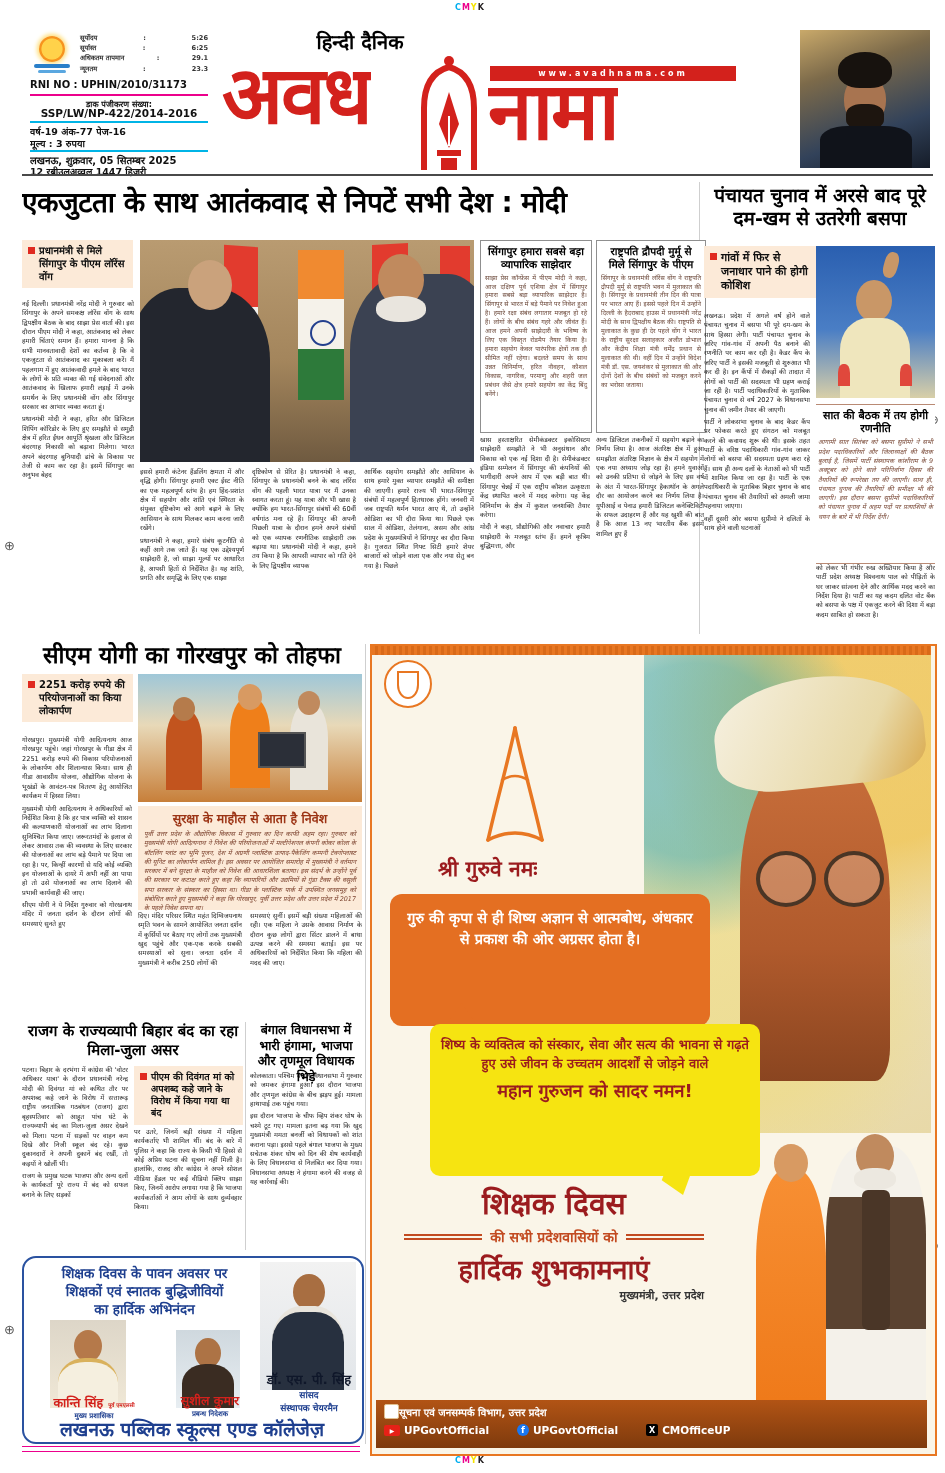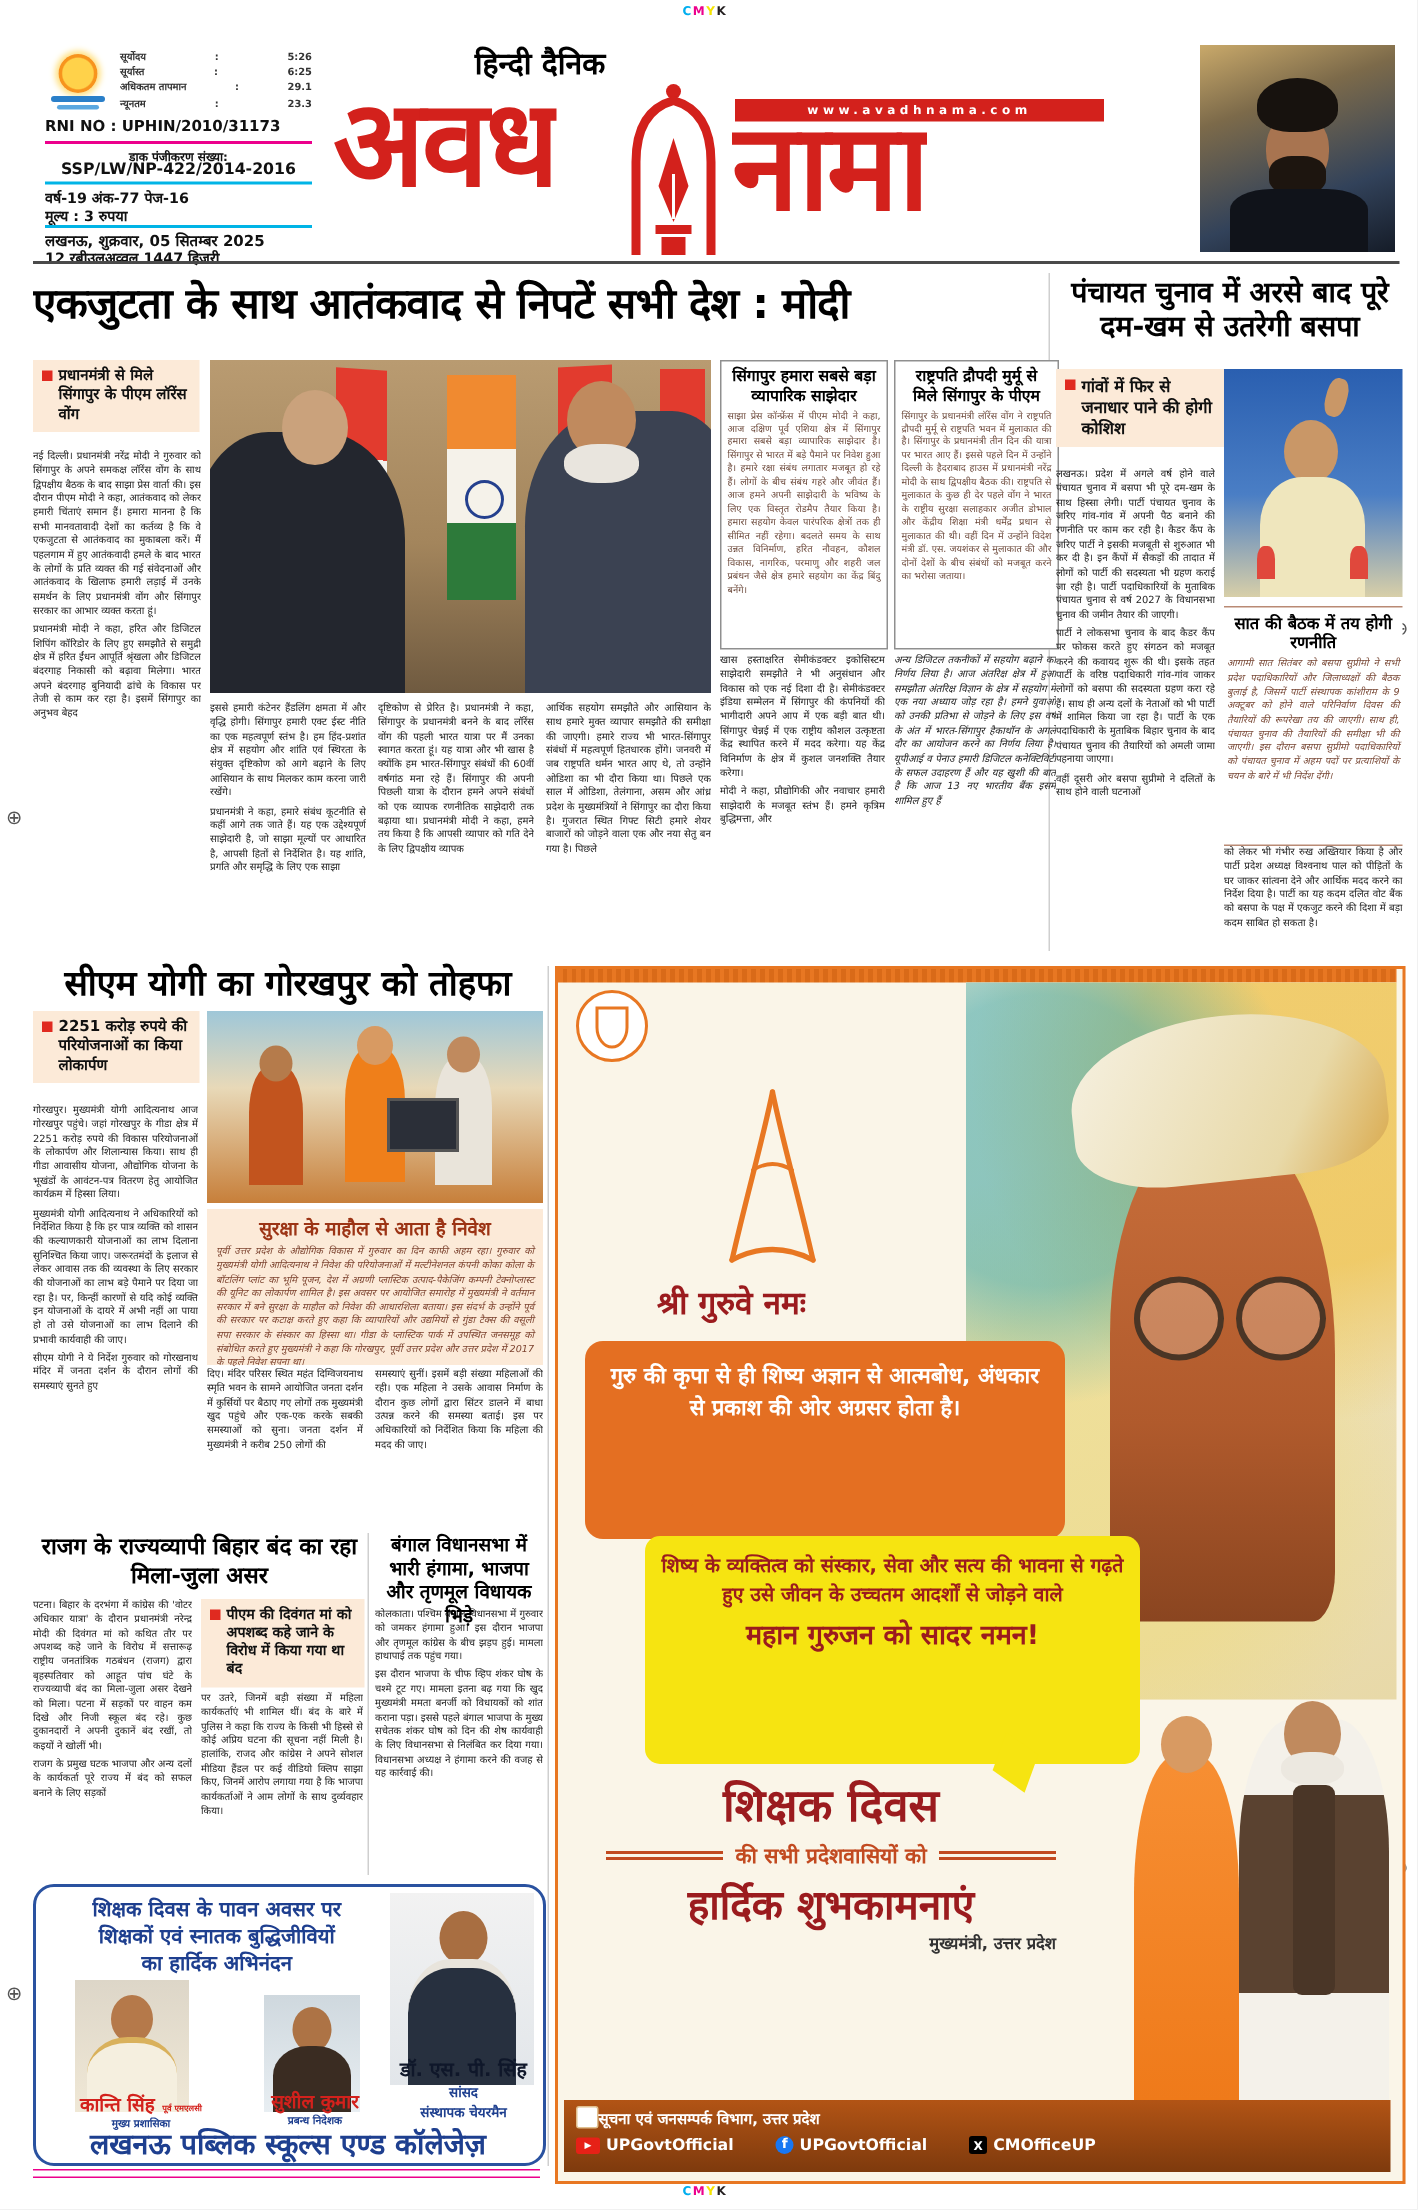--- a/index.html
+++ b/index.html
@@ -183,21 +183,21 @@
     <div class="b">साझा प्रेस कॉन्फ्रेंस में पीएम मोदी ने कहा, आज दक्षिण पूर्व एशिया क्षेत्र में सिंगापुर हमारा सबसे बड़ा व्यापारिक साझेदार है। सिंगापुर से भारत में बड़े पैमाने पर निवेश हुआ है। हमारे रक्षा संबंध लगातार मजबूत हो रहे हैं। लोगों के बीच संबंध गहरे और जीवंत हैं। आज हमने अपनी साझेदारी के भविष्य के लिए एक विस्तृत रोडमैप तैयार किया है। हमारा सहयोग केवल पारंपरिक क्षेत्रों तक ही सीमित नहीं रहेगा। बदलते समय के साथ उन्नत विनिर्माण, हरित नौवहन, कौशल विकास, नागरिक, परमाणु और शहरी जल प्रबंधन जैसे क्षेत्र हमारे सहयोग का केंद्र बिंदु बनेंगे।</div>
   </div>
   <div class="abs bt" style="left:480px;top:436px;width:110px;height:198px;">
     <p>खास हस्ताक्षरित सेमीकंडक्टर इकोसिस्टम साझेदारी समझौते ने भी अनुसंधान और विकास को एक नई दिशा दी है। सेमीकंडक्टर इंडिया सम्मेलन में सिंगापुर की कंपनियों की भागीदारी अपने आप में एक बड़ी बात थी। सिंगापुर चेन्नई में एक राष्ट्रीय कौशल उत्कृष्टता केंद्र स्थापित करने में मदद करेगा। यह केंद्र विनिर्माण के क्षेत्र में कुशल जनशक्ति तैयार करेगा।</p>
       <p>मोदी ने कहा, प्रौद्योगिकी और नवाचार हमारी साझेदारी के मजबूत स्तंभ हैं। हमने कृत्रिम बुद्धिमत्ता, और</p>
   </div>
   <div class="abs boxhead" style="left:596px;top:240px;width:100px;height:182px;">
     <div class="t">राष्ट्रपति द्रौपदी मुर्मू से मिले सिंगापुर के पीएम</div>
     <div class="b">सिंगापुर के प्रधानमंत्री लॉरेंस वोंग ने राष्ट्रपति द्रौपदी मुर्मू से राष्ट्रपति भवन में मुलाकात की है। सिंगापुर के प्रधानमंत्री तीन दिन की यात्रा पर भारत आए हैं। इससे पहले दिन में उन्होंने दिल्ली के हैदराबाद हाउस में प्रधानमंत्री नरेंद्र मोदी के साथ द्विपक्षीय बैठक की। राष्ट्रपति से मुलाकात के कुछ ही देर पहले वोंग ने भारत के राष्ट्रीय सुरक्षा सलाहकार अजीत डोभाल और केंद्रीय शिक्षा मंत्री धर्मेंद्र प्रधान से मुलाकात की थी। वहीं दिन में उन्होंने विदेश मंत्री डॉ. एस. जयशंकर से मुलाकात की और दोनों देशों के बीच संबंधों को मजबूत करने का भरोसा जताया।</div>
   </div>
-  <div class="abs bt" style="left:596px;top:436px;width:108px;height:198px;font-style:italic;">
+  <div class="abs bt" style="left:596px;top:436px;width:108px;height:198px;">
     <p>अन्य डिजिटल तकनीकों में सहयोग बढ़ाने का निर्णय लिया है। आज अंतरिक्ष क्षेत्र में हुआ समझौता अंतरिक्ष विज्ञान के क्षेत्र में सहयोग में एक नया अध्याय जोड़ रहा है। हमने युवाओं को उनकी प्रतिभा से जोड़ने के लिए इस वर्ष के अंत में भारत-सिंगापुर हैकाथॉन के अगले दौर का आयोजन करने का निर्णय लिया है। यूपीआई व पेनाउ हमारी डिजिटल कनेक्टिविटी के सफल उदाहरण हैं और यह खुशी की बात है कि आज 13 नए भारतीय बैंक इसमें शामिल हुए हैं</p>
   </div>
 
   <div class="abs kick" style="left:704px;top:246px;width:104px;">
     <span class="sq"></span>
     <span class="txt" style="font-size:11px;">गांवों में फिर से जनाधार पाने की होगी कोशिश</span>
   </div>
   <div class="abs bt" style="left:704px;top:312px;width:106px;height:322px;">
     <p>लखनऊ। प्रदेश में अगले वर्ष होने वाले पंचायत चुनाव में बसपा भी पूरे दम-खम के साथ हिस्सा लेगी। पार्टी पंचायत चुनाव के जरिए गांव-गांव में अपनी पैठ बनाने की रणनीति पर काम कर रही है। कैडर कैंप के जरिए पार्टी ने इसकी मजबूती से शुरुआत भी कर दी है। इन कैंपों में सैकड़ों की तादात में लोगों को पार्टी की सदस्यता भी ग्रहण कराई जा रही है। पार्टी पदाधिकारियों के मुताबिक पंचायत चुनाव से वर्ष 2027 के विधानसभा चुनाव की जमीन तैयार की जाएगी।</p>
       <p>पार्टी ने लोकसभा चुनाव के बाद कैडर कैंप पर फोकस करते हुए संगठन को मजबूत करने की कवायद शुरू की थी। इसके तहत पार्टी के वरिष्ठ पदाधिकारी गांव-गांव जाकर लोगों को बसपा की सदस्यता ग्रहण करा रहे हैं। साथ ही अन्य दलों के नेताओं को भी पार्टी में शामिल किया जा रहा है। पार्टी के एक पदाधिकारी के मुताबिक बिहार चुनाव के बाद पंचायत चुनाव की तैयारियों को अमली जामा पहनाया जाएगा।</p>

